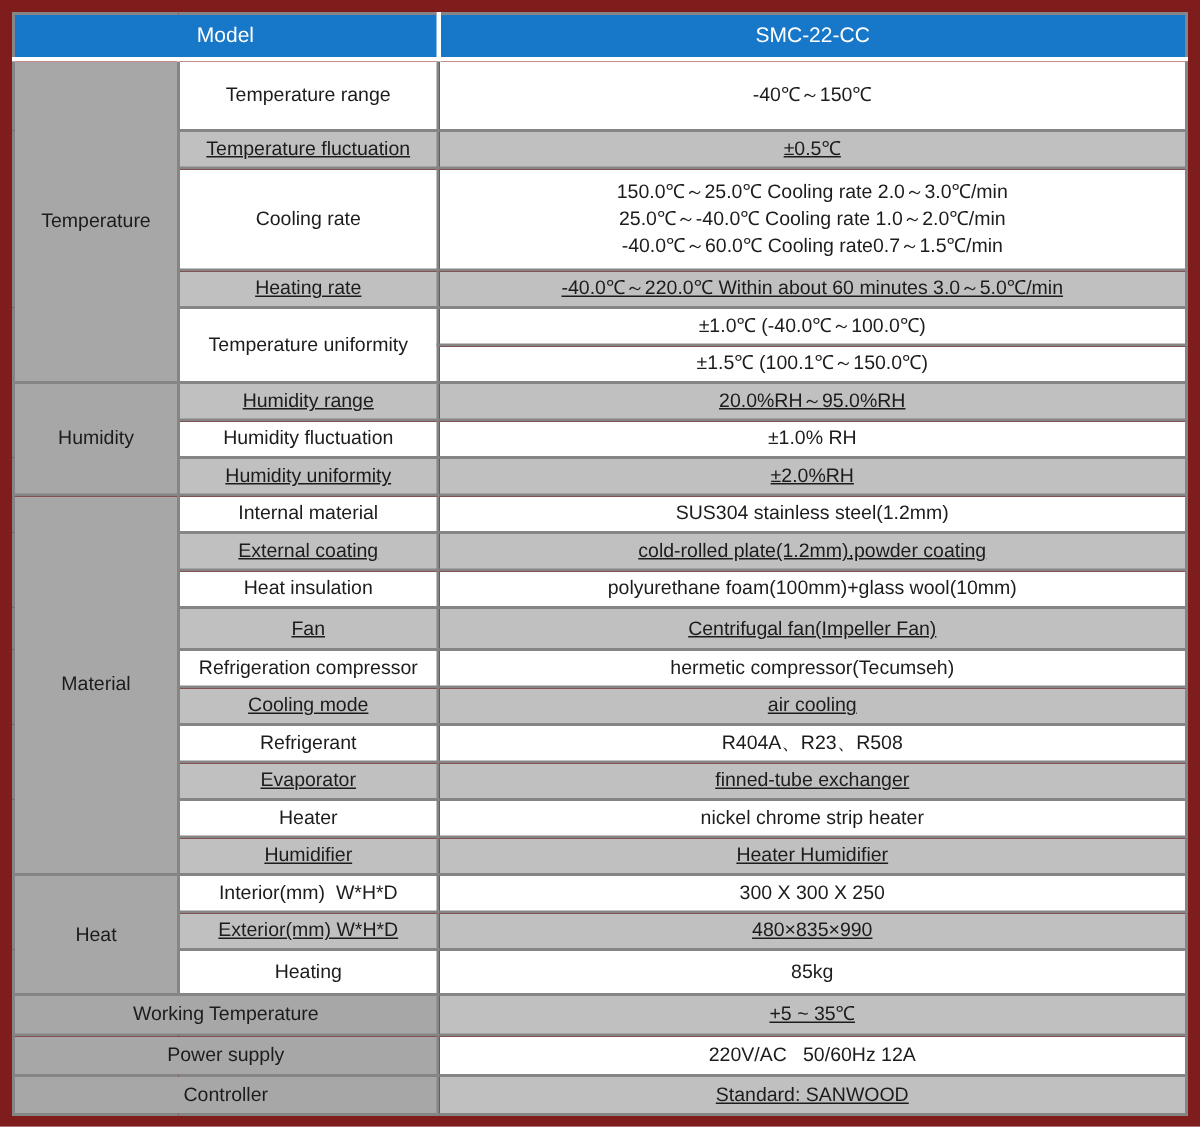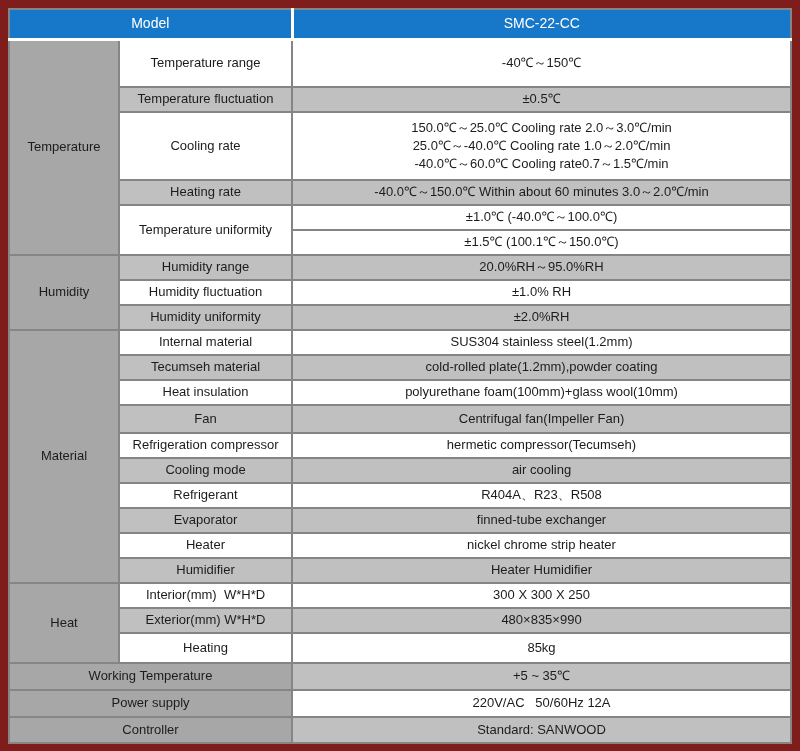--- a/index.html
+++ b/index.html
@@ -32,21 +32,21 @@
   }
   td.hdr{
     background:var(--header-bg);
     color:var(--header-text);
     font-size:14px;
   }
   td.hdr-left{border-right:3px solid #FFFFFF;border-bottom:3px solid #FFFFFF;}
   td.hdr-right{border-bottom:3px solid #FFFFFF;text-align:center;}
   td.grp{background:var(--group-bg);margin-left:25px;}
   td.w{background:var(--row-bg);}
-  td.g{background:var(--stripe-bg);}
+  td.g{background:var(--stripe-bg);text-decoration:underline;}
 </style>
 </head>
 <body>
 
 <div class="page">
   <table class="spec">
     <colgroup>
       <col style="width:110px">
         <col style="width:173px">
         <col>
@@ -68,21 +68,21 @@
       <td class="g">±0.5℃</td>
     </tr>
     <tr style="height:68px">
       <td class="w">Cooling rate</td>
       <td class="w">150.0℃～25.0℃ Cooling rate 2.0～3.0℃/min
 25.0℃～-40.0℃ Cooling rate 1.0～2.0℃/min
 -40.0℃～60.0℃ Cooling rate0.7～1.5℃/min</td>
     </tr>
     <tr style="height:25px">
       <td class="g">Heating rate</td>
-      <td class="g">-40.0℃～150.0℃ Within about 60 minutes 3.0～2.0℃/min</td>
+      <td class="g">-40.0℃～220.0℃ Within about 60 minutes 3.0～5.0℃/min</td>
     </tr>
     <tr style="height:25px">
       <td class="w" rowspan="2">Temperature uniformity</td>
       <td class="w">±1.0℃ (-40.0℃～100.0℃)</td>
     </tr>
     <tr style="height:25px">
       <td class="w">±1.5℃ (100.1℃～150.0℃)</td>
     </tr>
 
     <tr style="height:25px">
@@ -98,21 +98,21 @@
       <td class="g">Humidity uniformity</td>
       <td class="g">±2.0%RH</td>
     </tr>
 
     <tr style="height:25px">
       <td class="grp" rowspan="10">Material</td>
       <td class="w">Internal material</td>
       <td class="w">SUS304 stainless steel(1.2mm)</td>
     </tr>
     <tr style="height:25px">
-      <td class="g">Tecumseh material</td>
+      <td class="g">External coating</td>
       <td class="g">cold-rolled plate(1.2mm),powder coating</td>
     </tr>
     <tr style="height:25px">
       <td class="w">Heat insulation</td>
       <td class="w">polyurethane foam(100mm)+glass wool(10mm)</td>
     </tr>
     <tr style="height:28px">
       <td class="g">Fan</td>
       <td class="g">Centrifugal fan(Impeller Fan)</td>
     </tr>

